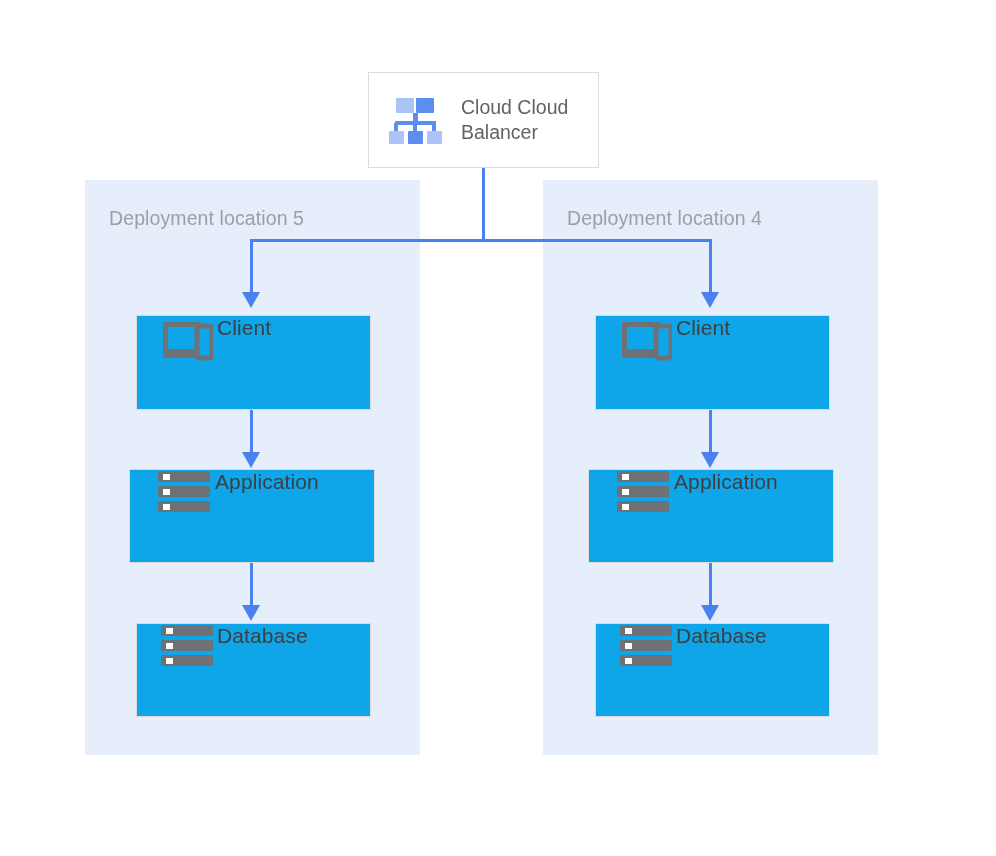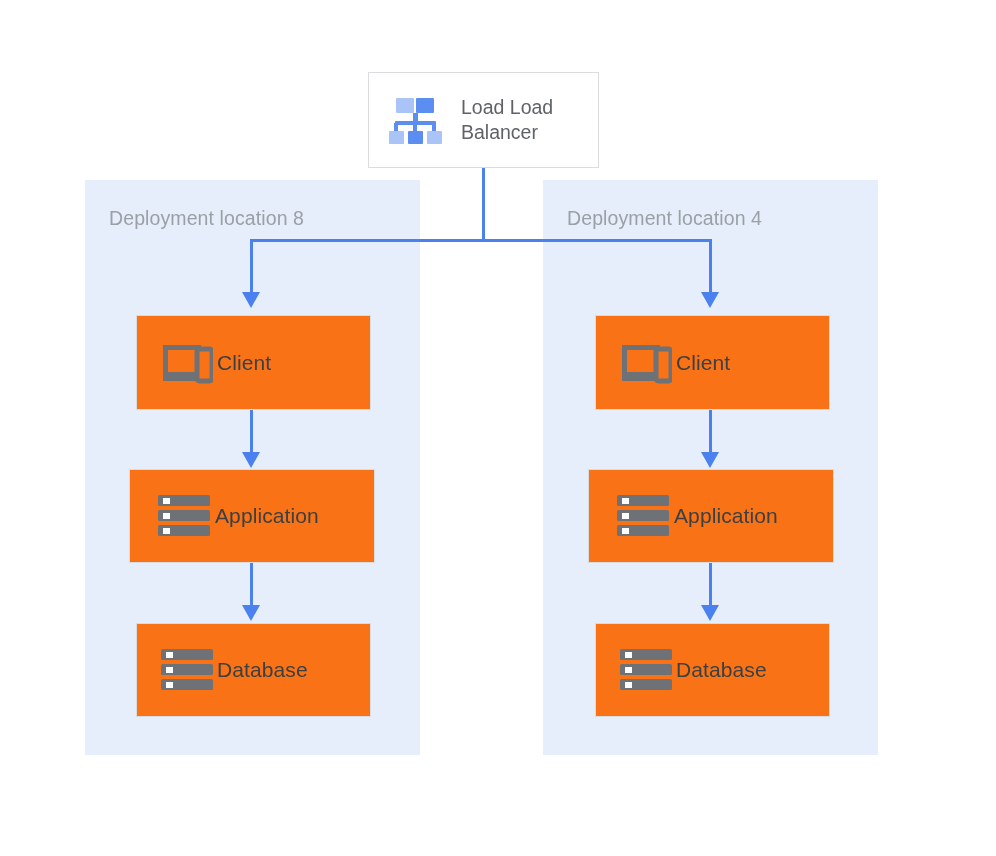--- a/index.html
+++ b/index.html
@@ -21,24 +21,24 @@
     position: absolute;
     font-size: 19.5px;
     color: #9aa0a6;
     letter-spacing: .1px;
     white-space: nowrap;
   }
 
   
   .node {
     position: absolute;
-    background: #f97316;
+    background: #0ea5e9;
     border: 1px solid #d9dbdd;
     display: flex;
-    align-items: center;
+    align-items: flex-start;
     z-index: 5;
   }
   .node-label {
     font-size: 21px;
     color: #3c4043;
     white-space: nowrap;
     letter-spacing: .1px;
   }
   .node .icon-wrap {
     display: flex; align-items: center; justify-content: center;
@@ -79,39 +79,39 @@
   .lb-icon { display: block; }
 </style>
 </head>
 <body>
 
 <div class="canvas">
 
   <div class="panel" style="left:85px; top:180px; width:335px; height:575px;"></div>
   <div class="panel" style="left:543px; top:180px; width:335px; height:575px;"></div>
 
-  <div class="panel-title" style="left:109px; top:207px;">Deployment location 8</div>
+  <div class="panel-title" style="left:109px; top:207px;">Deployment location 5</div>
   <div class="panel-title" style="left:567px; top:207px;">Deployment location 4</div>
 
   <div class="lb-box">
     <span class="icon-wrap" style="width:92px; padding-left:18px;">
       <svg class="lb-icon" width="56" height="56" viewBox="0 0 56 56">
         <rect x="9" y="6" width="18" height="15" rx="1" fill="#aac4f7"></rect>
         <rect x="29" y="6" width="18" height="15" rx="1" fill="#5b8ef0"></rect>
         <rect x="26" y="21" width="5" height="9" fill="#5b8ef0"></rect>
         <rect x="8" y="29" width="41" height="4" rx="1" fill="#5b8ef0"></rect>
         <rect x="7" y="31" width="4" height="9" fill="#5b8ef0"></rect>
         <rect x="26" y="31" width="4" height="9" fill="#5b8ef0"></rect>
         <rect x="45" y="31" width="4" height="9" fill="#5b8ef0"></rect>
         <rect x="2" y="39" width="15" height="13" rx="1" fill="#aac4f7"></rect>
         <rect x="21" y="39" width="15" height="13" rx="1" fill="#5b8ef0"></rect>
         <rect x="40" y="39" width="15" height="13" rx="1" fill="#aac4f7"></rect>
       </svg>
     </span>
-    <span class="lb-label">Load Load
+    <span class="lb-label">Cloud Cloud
 Balancer</span>
   </div>
 
   <div class="conn conn-v" style="left:482px; top:168px; width:3px; height:74px;"></div>
 
   <div class="conn conn-h" style="left:251px; top:239px; width:233px; height:3px;"></div>
   <div class="conn conn-h" style="left:482px; top:239px; width:230px; height:3px;"></div>
 
   <div class="conn conn-v" style="left:250px; top:239px; width:3px; height:55px;"></div>
   <div class="conn conn-v" style="left:709px; top:239px; width:3px; height:55px;"></div>

